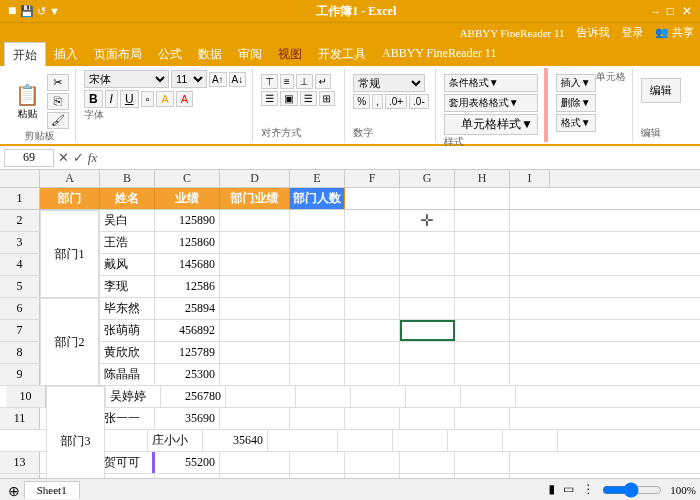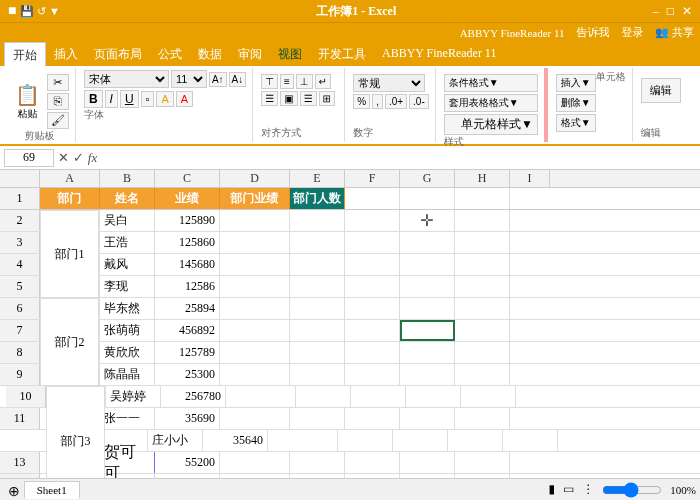--- a/index.html
+++ b/index.html
@@ -30,21 +30,21 @@
     <span style="cursor:pointer;">👥 共享</span>
   </div>
 
   <div style="background:#e8a000;display:flex;padding:0 4px;height:24px;">
     <div style="padding:4px 8px;font-size:12px;color:#333;background:#fff;cursor:pointer;border-top:1px solid #ccc;border-left:1px solid #ccc;border-right:1px solid #ccc;">开始</div>
     <div style="padding:4px 8px;font-size:12px;color:#fff;cursor:pointer;">插入</div>
     <div style="padding:4px 8px;font-size:12px;color:#fff;cursor:pointer;">页面布局</div>
     <div style="padding:4px 8px;font-size:12px;color:#fff;cursor:pointer;">公式</div>
     <div style="padding:4px 8px;font-size:12px;color:#fff;cursor:pointer;">数据</div>
     <div style="padding:4px 8px;font-size:12px;color:#fff;cursor:pointer;">审阅</div>
-    <div style="padding:4px 8px;font-size:12px;color:#14532d;cursor:pointer;">视图</div>
+    <div style="padding:4px 8px;font-size:12px;color:#7f1d1d;cursor:pointer;">视图</div>
     <div style="padding:4px 8px;font-size:12px;color:#fff;cursor:pointer;">开发工具</div>
     <div style="padding:4px 8px;font-size:12px;color:#fff;cursor:pointer;">ABBYY FineReader 11</div>
   </div>
 
   <div style="background:#fff;border-bottom:2px solid #e8a000;padding:2px 4px;display:flex;align-items:stretch;gap:2px;height:80px;">
 
     <div style="border-right:1px solid #ddd;padding:2px 6px;display:flex;flex-direction:column;align-items:center;justify-content:space-between;min-width:60px;">
       <div style="display:flex;gap:2px;align-items:center;flex:1;padding-top:4px;">
         <div style="display:flex;flex-direction:column;align-items:center;padding:2px 4px;border:1px solid transparent;border-radius:2px;cursor:pointer;font-size:10px;">
           <span style="font-size:20px;">📋</span>
@@ -165,21 +165,21 @@
     </div>
 
     <div style="flex:1;overflow:hidden;">
 
       <div style="display:flex;border-bottom:1px solid #ccc;height:22px;">
         <div style="width:40px;min-width:40px;background:#f2f2f2;border-right:1px solid #ccc;text-align:center;font-size:12px;display:flex;align-items:center;justify-content:center;">1</div>
         <div style="width:60px;min-width:60px;background:#f4a030;color:#fff;font-weight:bold;border-right:1px solid #e09020;font-size:12px;display:flex;align-items:center;justify-content:center;">部门</div>
         <div style="width:55px;min-width:55px;background:#f4a030;color:#fff;font-weight:bold;border-right:1px solid #e09020;font-size:12px;display:flex;align-items:center;justify-content:center;">姓名</div>
         <div style="width:65px;min-width:65px;background:#f4a030;color:#fff;font-weight:bold;border-right:1px solid #e09020;font-size:12px;display:flex;align-items:center;justify-content:center;">业绩</div>
         <div style="width:70px;min-width:70px;background:#f4a030;color:#fff;font-weight:bold;border-right:1px solid #e09020;font-size:12px;display:flex;align-items:center;justify-content:center;">部门业绩</div>
-        <div style="width:55px;min-width:55px;background:#0f766e;color:#fff;font-weight:bold;border-right:1px solid #e09020;font-size:12px;display:flex;align-items:center;justify-content:center;">部门人数</div>
+        <div style="width:55px;min-width:55px;background:#3b82f6;color:#fff;font-weight:bold;border-right:1px solid #e09020;font-size:12px;display:flex;align-items:center;justify-content:center;">部门人数</div>
         <div style="width:55px;min-width:55px;border-right:1px solid #ddd;font-size:12px;display:flex;align-items:center;"></div>
         <div style="width:55px;min-width:55px;border-right:1px solid #ddd;font-size:12px;display:flex;align-items:center;"></div>
         <div style="width:55px;min-width:55px;border-right:1px solid #ddd;font-size:12px;display:flex;align-items:center;"></div>
         <div style="width:40px;min-width:40px;font-size:12px;display:flex;align-items:center;"></div>
       </div>
 
       <div style="display:flex;border-bottom:1px solid #ddd;height:22px;">
         <div style="width:40px;min-width:40px;background:#f2f2f2;border-right:1px solid #ccc;font-size:12px;display:flex;align-items:center;justify-content:center;">2</div>
         <div style="width:60px;min-width:60px;border-right:1px solid #ddd;font-size:12px;display:flex;align-items:center;justify-content:center;border-bottom:none;background:#fff;position:relative;">
           <div style="position:absolute;top:0;left:0;right:0;height:88px;display:flex;align-items:center;justify-content:center;border:1px solid #ddd;background:#fff;z-index:1;">部门1</div>
@@ -324,21 +324,21 @@
         <div style="width:55px;min-width:55px;border-right:1px solid #ddd;"></div>
         <div style="width:55px;min-width:55px;border-right:1px solid #ddd;"></div>
         <div style="width:55px;min-width:55px;border-right:1px solid #ddd;"></div>
         <div style="width:55px;min-width:55px;border-right:1px solid #ddd;"></div>
         <div style="width:40px;min-width:40px;"></div>
       </div>
 
       <div style="display:flex;border-bottom:1px solid #ddd;height:22px;">
         <div style="width:40px;min-width:40px;background:#f2f2f2;border-right:1px solid #ccc;font-size:12px;display:flex;align-items:center;justify-content:center;">13</div>
         <div style="width:60px;min-width:60px;border-right:1px solid #ddd;background:#fff;"></div>
-        <div style="width:55px;min-width:55px;border-right:1px solid #8b5cf6;font-size:16px;display:flex;align-items:center;padding:0 4px;">贺可可</div>
+        <div style="width:55px;min-width:55px;border-right:3px solid #8b5cf6;font-size:12px;display:flex;align-items:center;padding:0 4px;">贺可可</div>
         <div style="width:65px;min-width:65px;border-right:1px solid #ddd;font-size:12px;display:flex;align-items:center;justify-content:flex-end;padding:0 4px;">55200</div>
         <div style="width:70px;min-width:70px;border-right:1px solid #ddd;"></div>
         <div style="width:55px;min-width:55px;border-right:1px solid #ddd;"></div>
         <div style="width:55px;min-width:55px;border-right:1px solid #ddd;"></div>
         <div style="width:55px;min-width:55px;border-right:1px solid #ddd;"></div>
         <div style="width:55px;min-width:55px;border-right:1px solid #ddd;"></div>
         <div style="width:40px;min-width:40px;"></div>
       </div>
 
       <div style="display:flex;border-bottom:1px solid #ddd;height:22px;">

